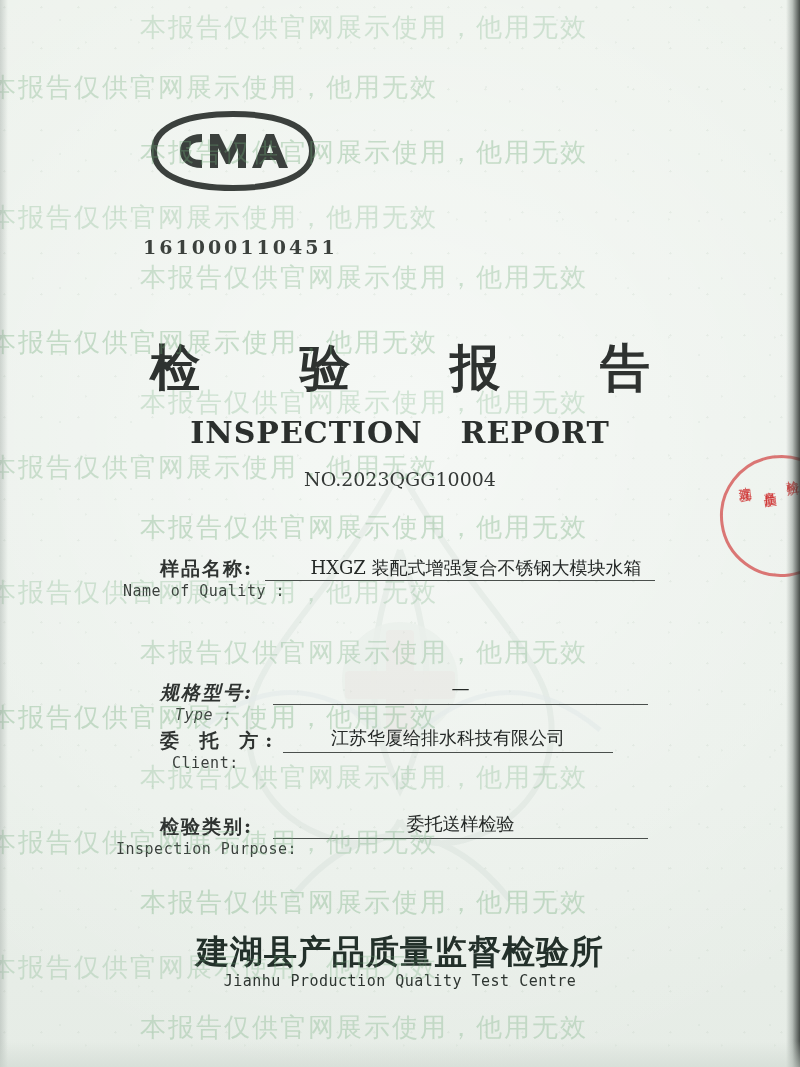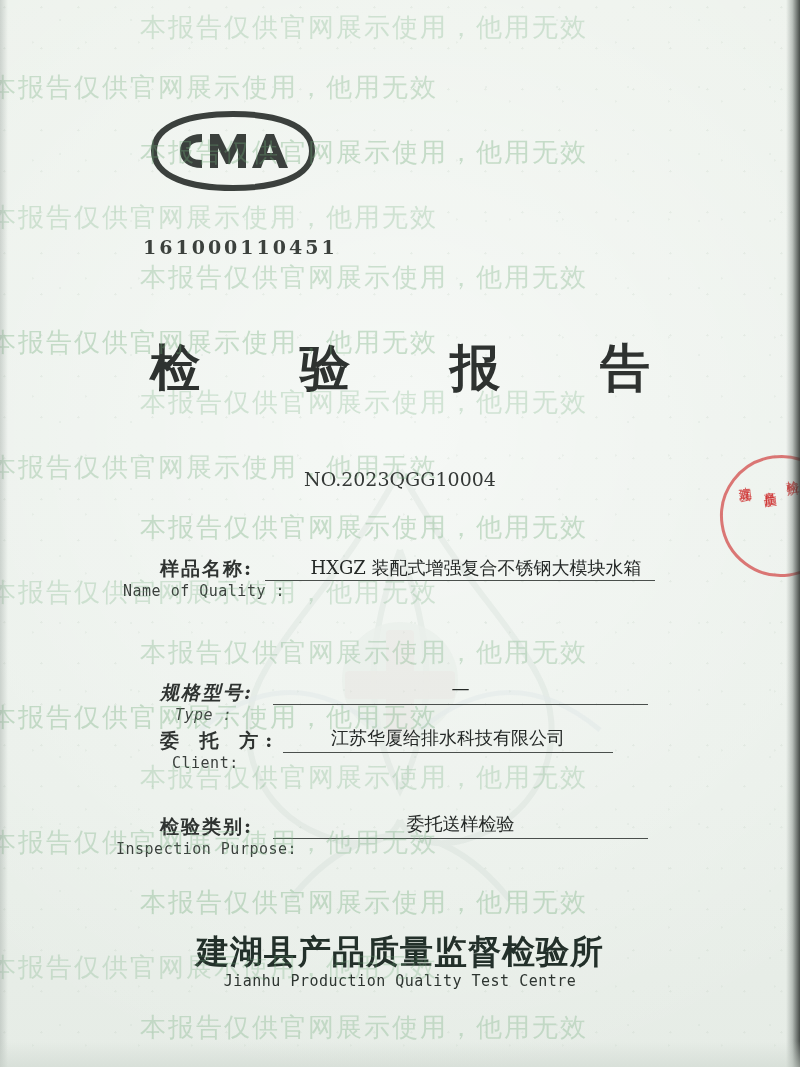--- a/index.html
+++ b/index.html
@@ -194,20 +194,23 @@
 
     <div class="cert-no">161000110451</div>
 
     <div class="title-cn">
       <span>检</span>
       <span>验</span>
       <span>报</span>
       <span>告</span>
     </div>
 
+    <div class="title-en">
+      <span>INSPECTION</span><span class="gap"></span><span>REPORT</span>
+    </div>
 
     <div class="report-no">NO.2023QGG10004</div>
 
     <div class="field" style="top:556px;">
       <div class="f-cn">样品名称:</div>
       <div class="f-en indent3" style="top:26px;left:18px;">Name of Quality :</div>
       <div class="f-line" style="left:160px;width:390px;top:24px;"></div>
       <div class="f-val" style="left:176px;width:390px;top:0px;">HXGZ 装配式增强复合不锈钢大模块水箱</div>
     </div>
 

